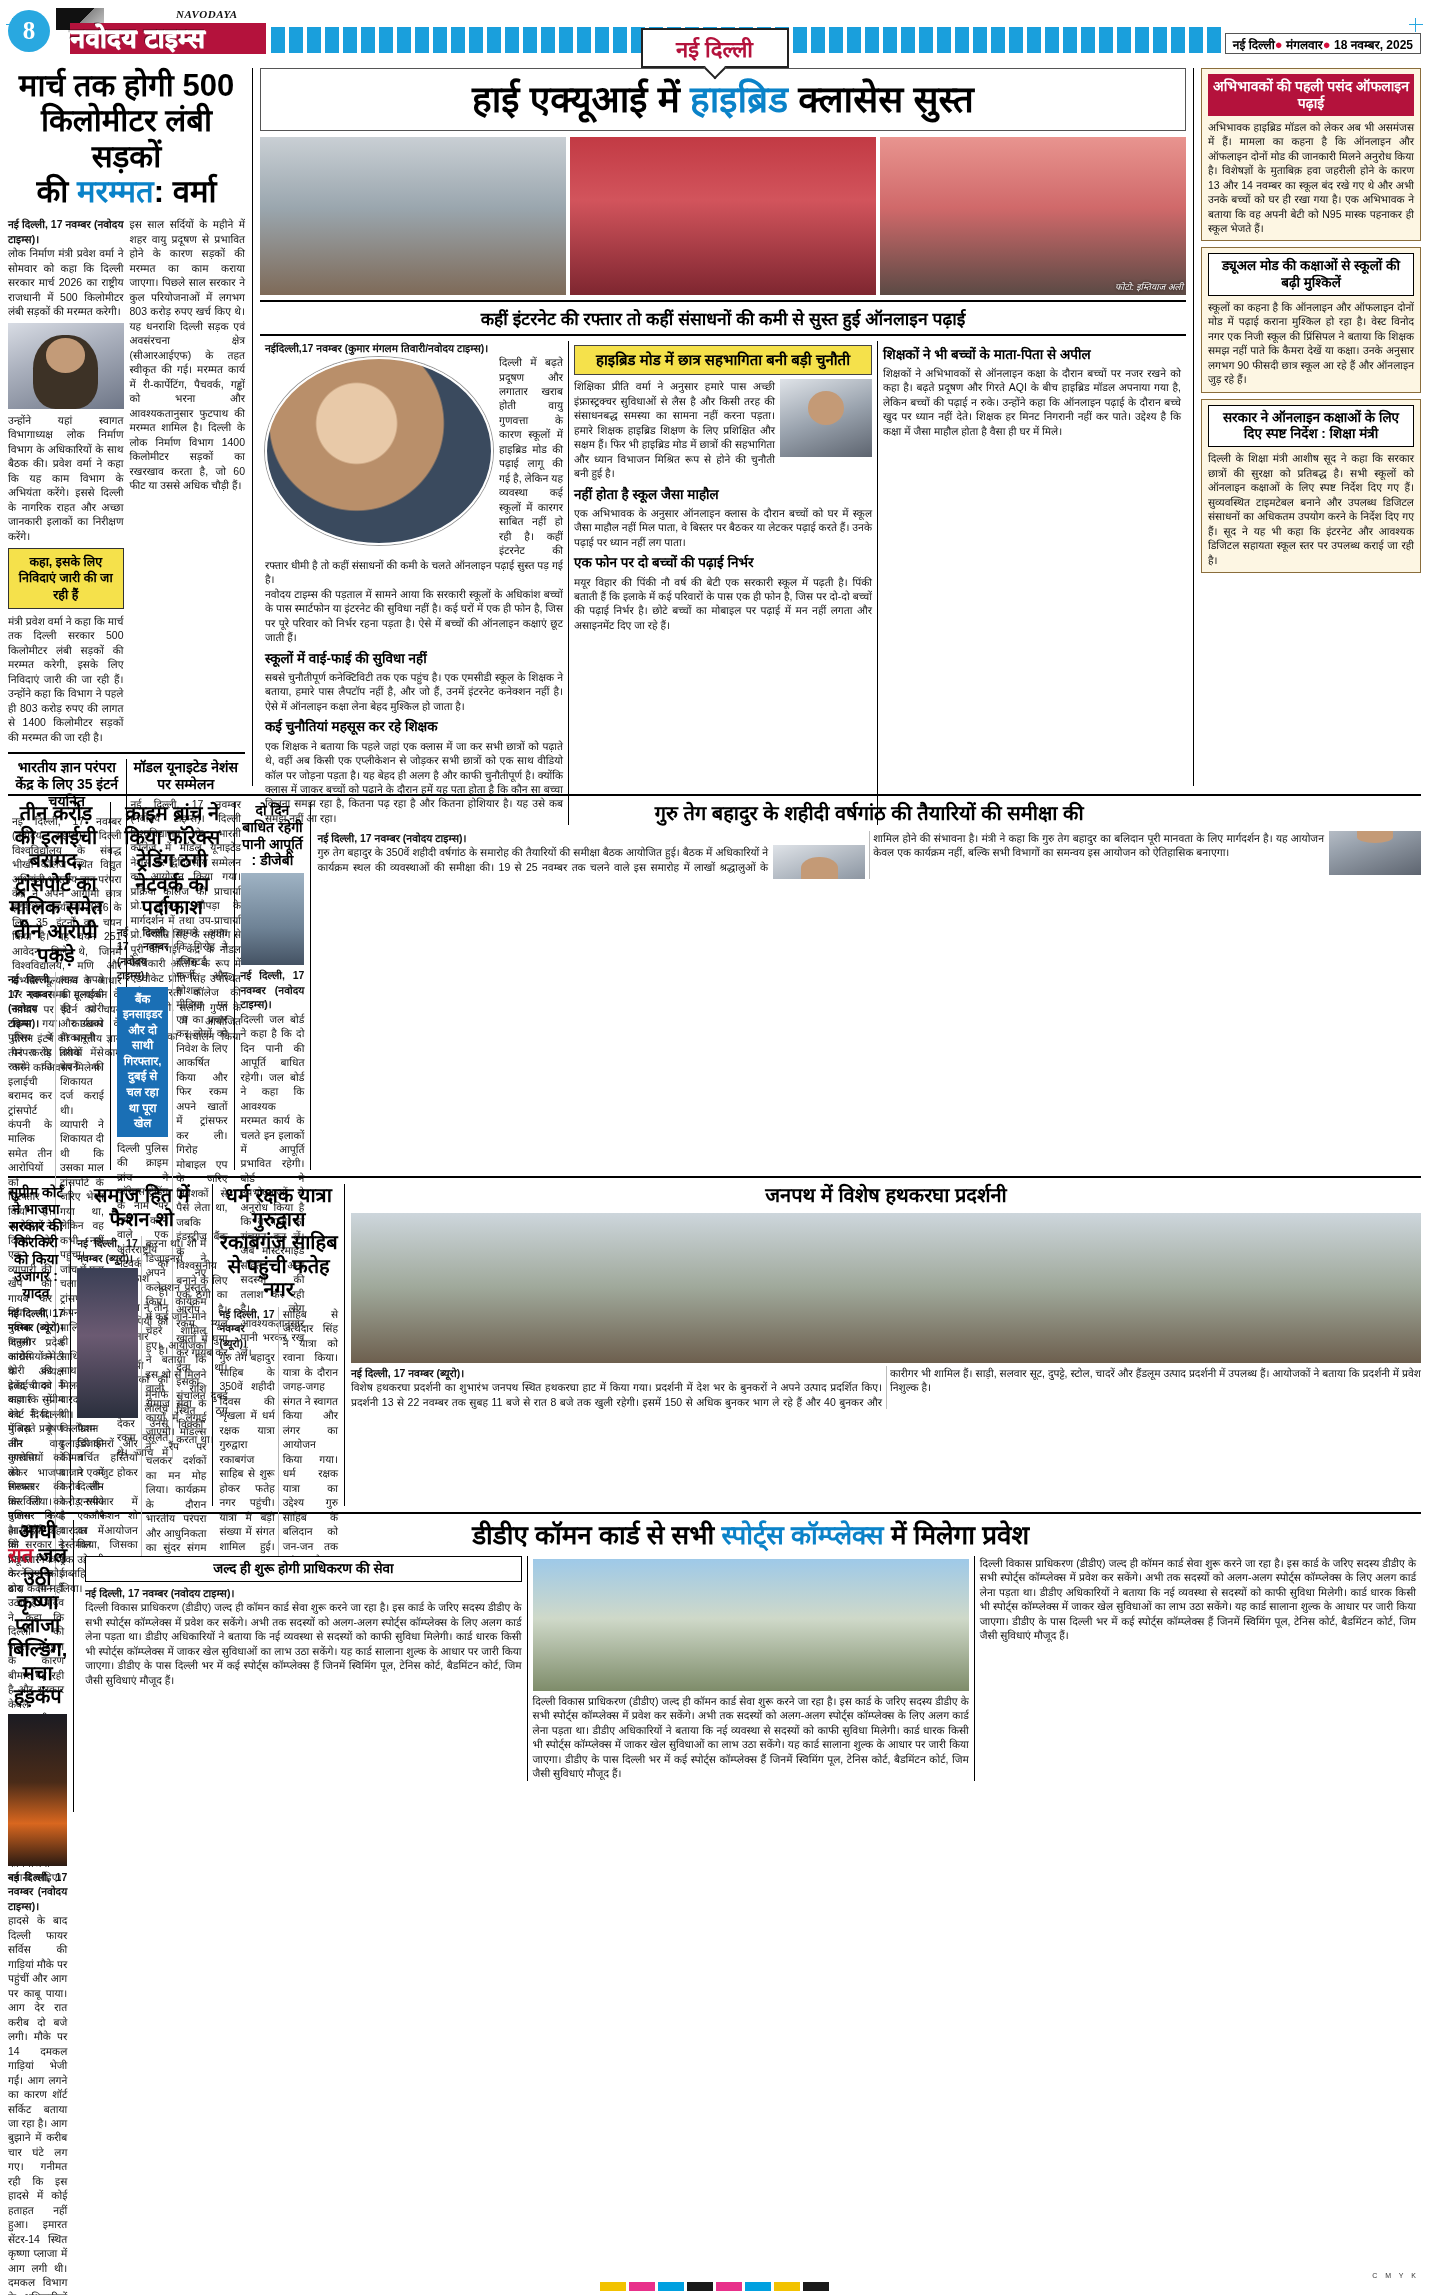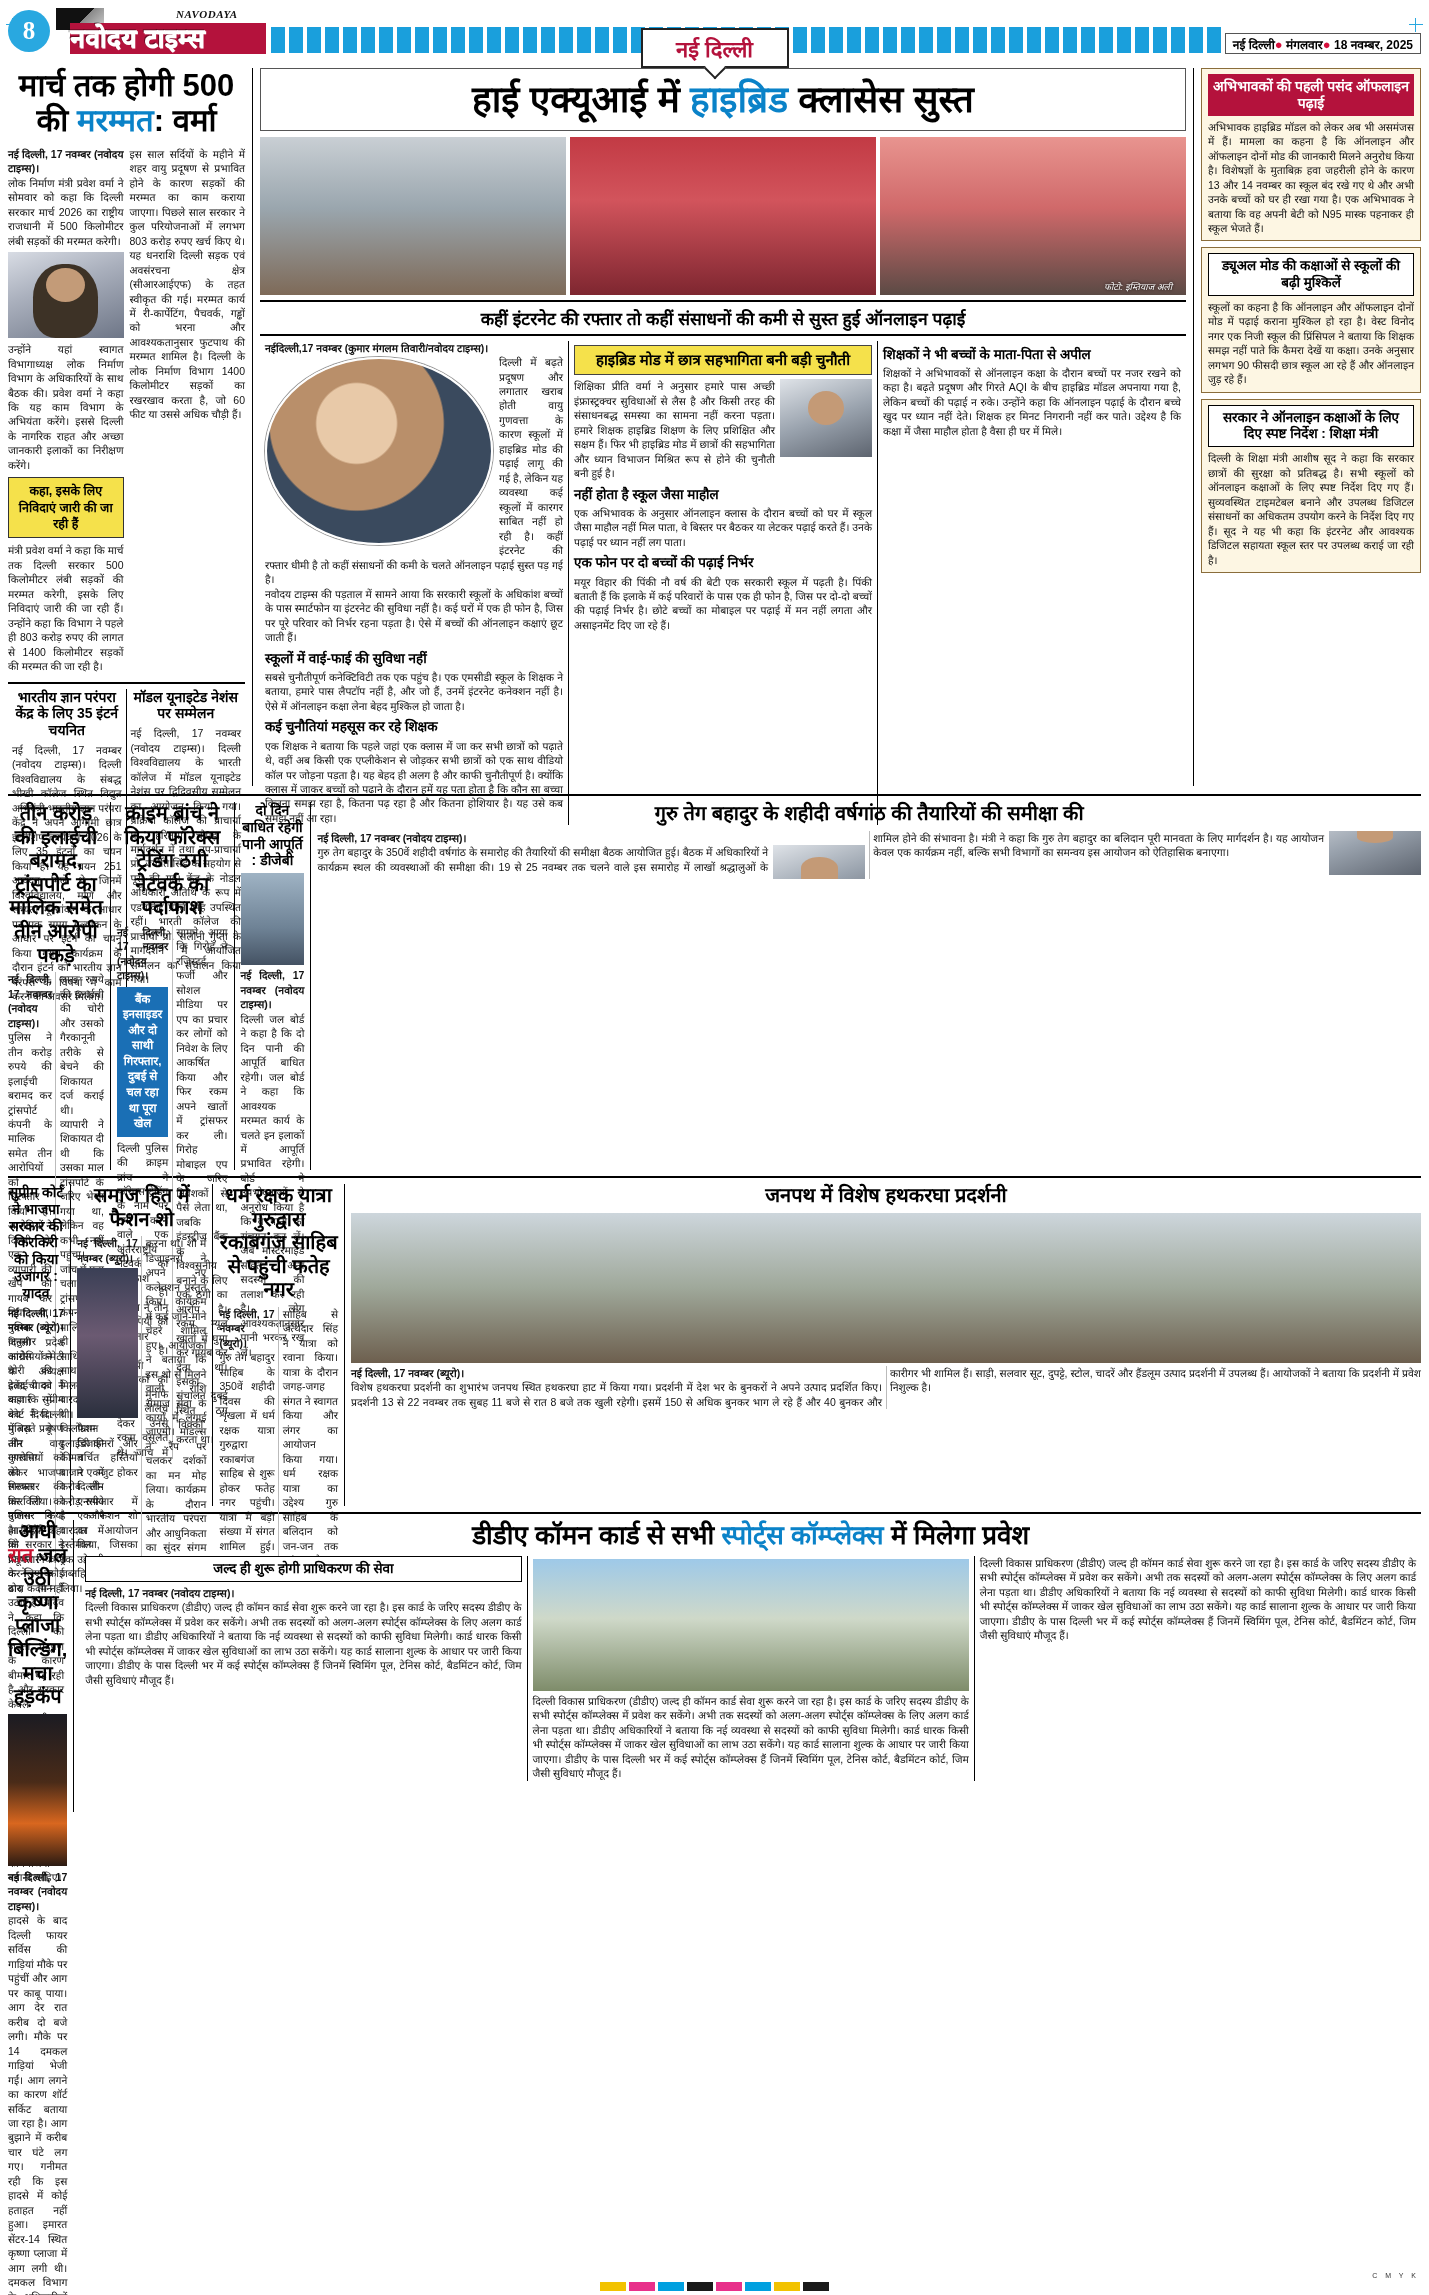--- a/index.html
+++ b/index.html
@@ -100,21 +100,21 @@
   .main-hl {
     font-size:37px; font-weight:bold; text-align:center; line-height:1.15;
     border:1px solid #555; padding:10px 4px 8px;
   }
   .photo-row { display:flex; gap:4px; margin-top:6px; height:158px; }
   .photo { flex:1 1 0; position:relative; overflow:hidden; background:#b9c2cc; }
   .ph1 { background:linear-gradient(180deg,#c9cfd4 0%,#9aa6ae 45%,#7e6a58 100%); }
   .ph2 { background:linear-gradient(180deg,#c23a44 0%,#d2545c 40%,#7e2630 100%); }
   .ph3 { background:linear-gradient(180deg,#e8948f 0%,#d0696a 45%,#5b4a45 100%); }
   .photo .credit {
-    position:absolute; right:14px; bottom:2px; font-size:9px; font-style:italic;
+    position:absolute; right:3px; bottom:2px; font-size:9px; font-style:italic;
     color:#fff; text-shadow:0 0 3px #000;
   }
   .band {
     margin-top:5px; border-top:2px solid #000000; border-bottom:2px solid #000;
     padding:4px 2px; text-align:center; font-size:17.5px; font-weight:bold;
   }
   .three-col { display:flex; margin-top:5px; }
   .three-col > div { flex:1 1 0; padding:0 5px; }
   .three-col > div + div { border-left:1px solid #000; }
 
@@ -233,20 +233,21 @@
       <span>18 नवम्बर, 2025</span>
     </div>
     <div class="crop" style="right:-2px;top:12px;"></div>
   </div>
 
   <div class="top-wrap">
 
     <div class="left-col">
       <div class="lead-hl">
         <div>मार्च तक होगी 500</div>
+        <div>किलोमीटर लंबी सड़कों</div>
         <div>
           <span>की </span><span class="blue">मरम्मत</span><span>: वर्मा</span>
         </div>
       </div>
       <div class="lead-cols">
         <div class="lead-c">
           <div class="body-txt"><b>नई दिल्ली, 17 नवम्बर (नवोदय टाइम्स)।</b></div>
           <div class="body-txt">लोक निर्माण मंत्री प्रवेश वर्मा ने सोमवार को कहा कि दिल्ली सरकार मार्च 2026 का राष्ट्रीय राजधानी में 500 किलोमीटर लंबी सड़कों की मरम्मत करेगी।</div>
           <div class="portrait"></div>
           <div class="body-txt">उन्होंने यहां स्वागत विभागाध्यक्ष लोक निर्माण विभाग के अधिकारियों के साथ बैठक की। प्रवेश वर्मा ने कहा कि यह काम विभाग के अभियंता करेंगे। इससे दिल्ली के नागरिक राहत और अच्छा जानकारी इलाकों का निरीक्षण करेंगे।</div>

